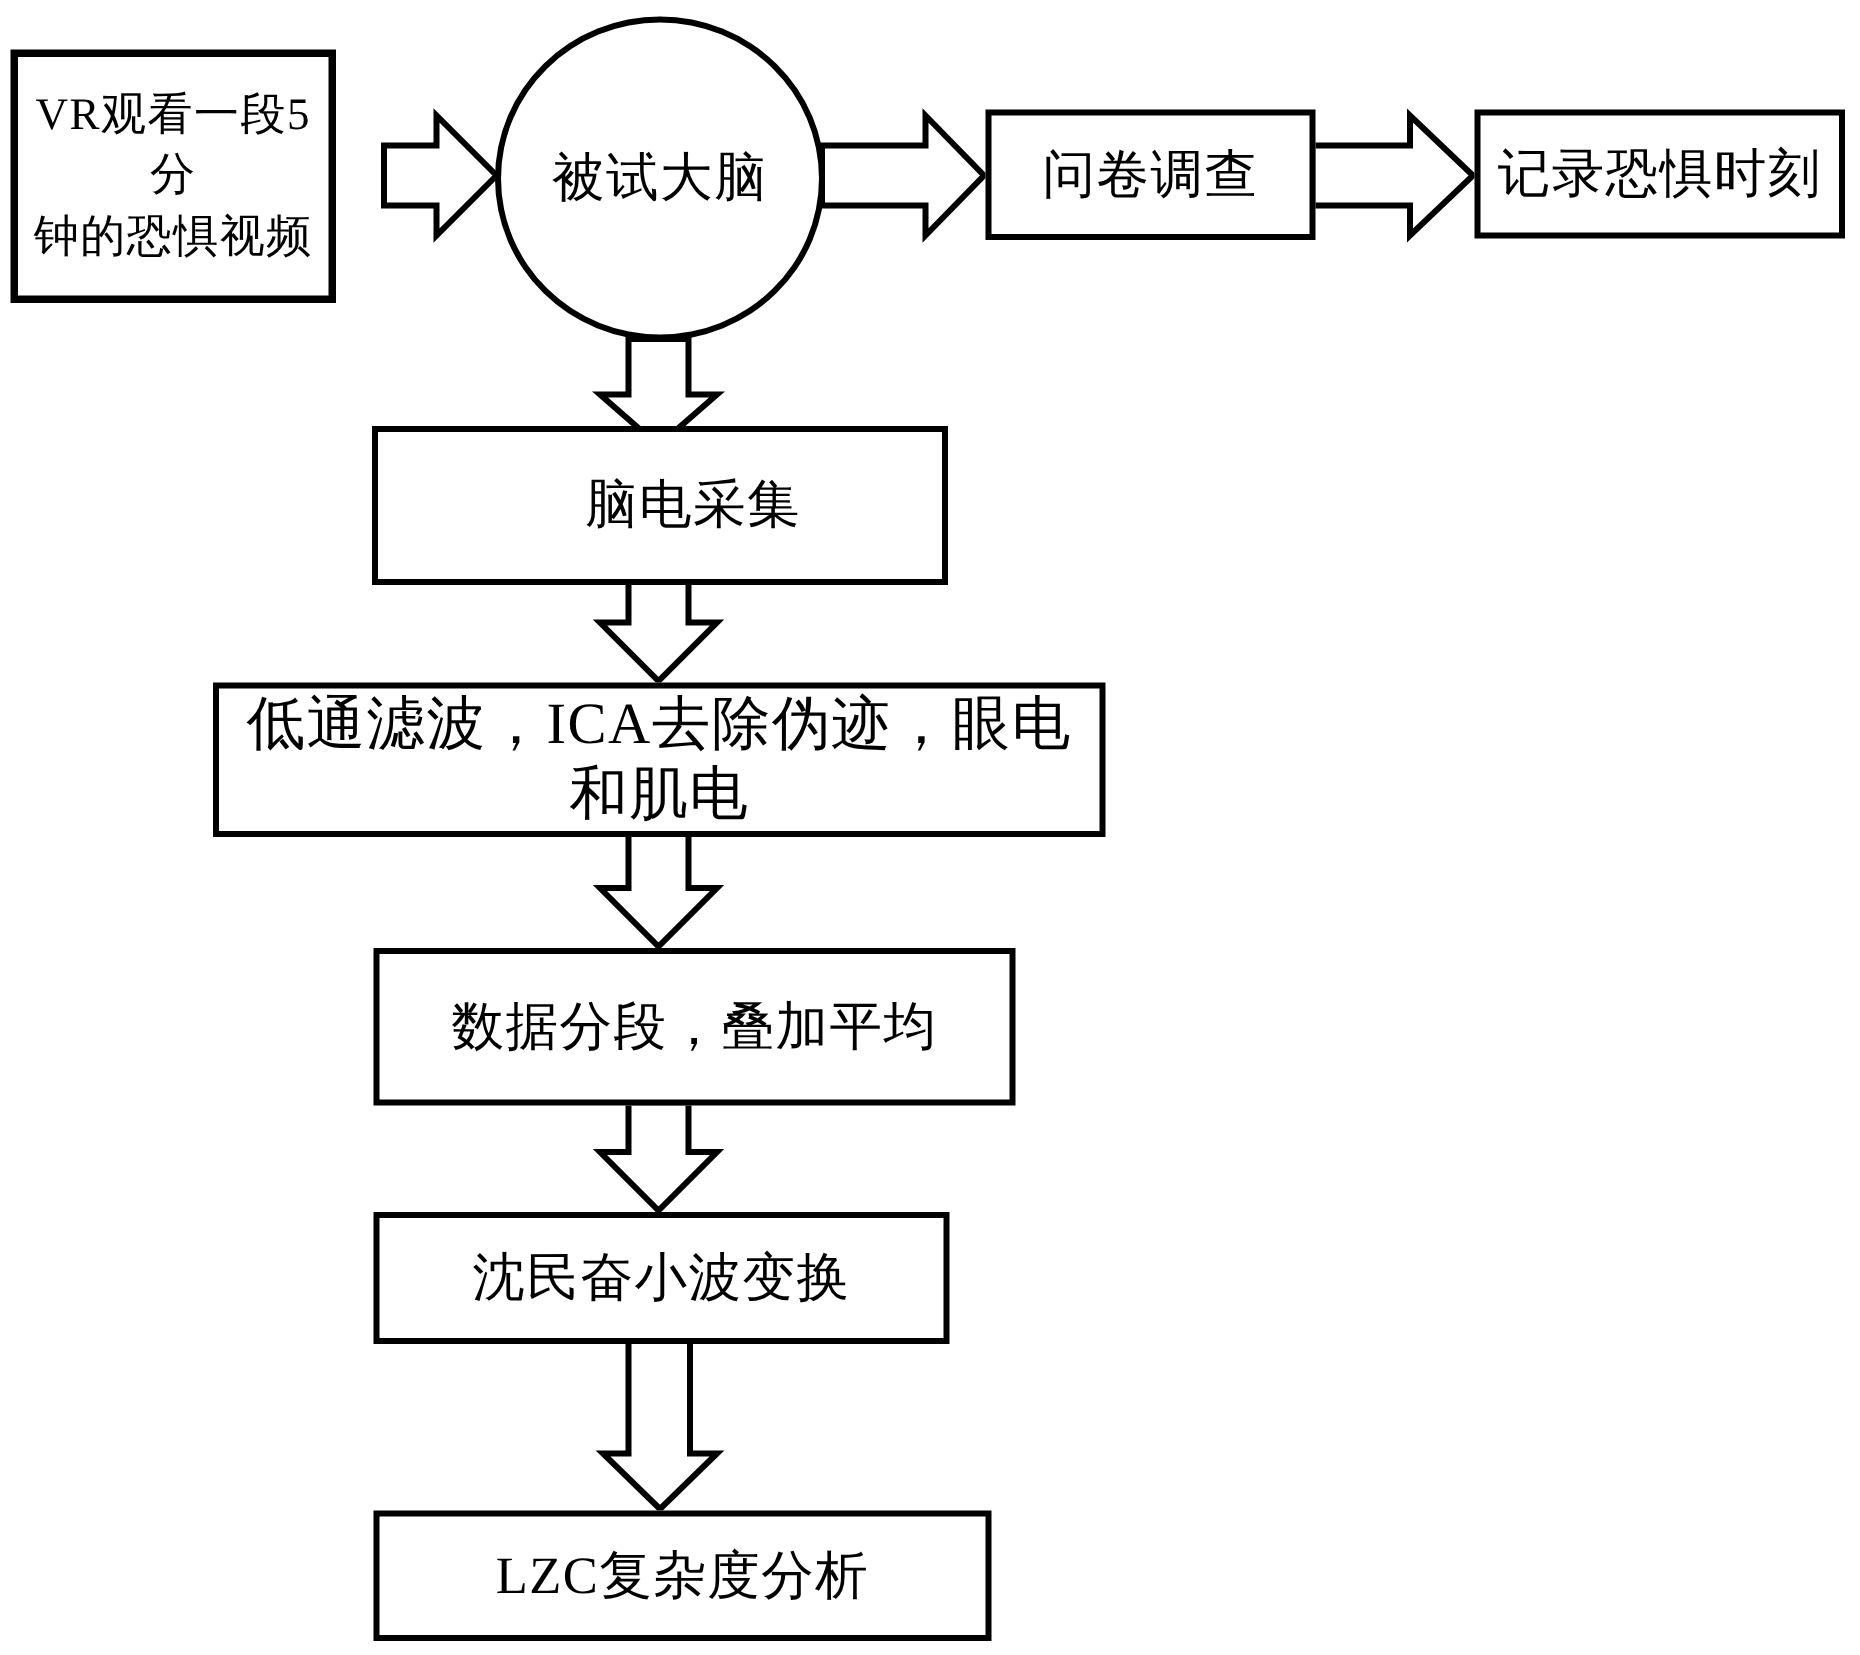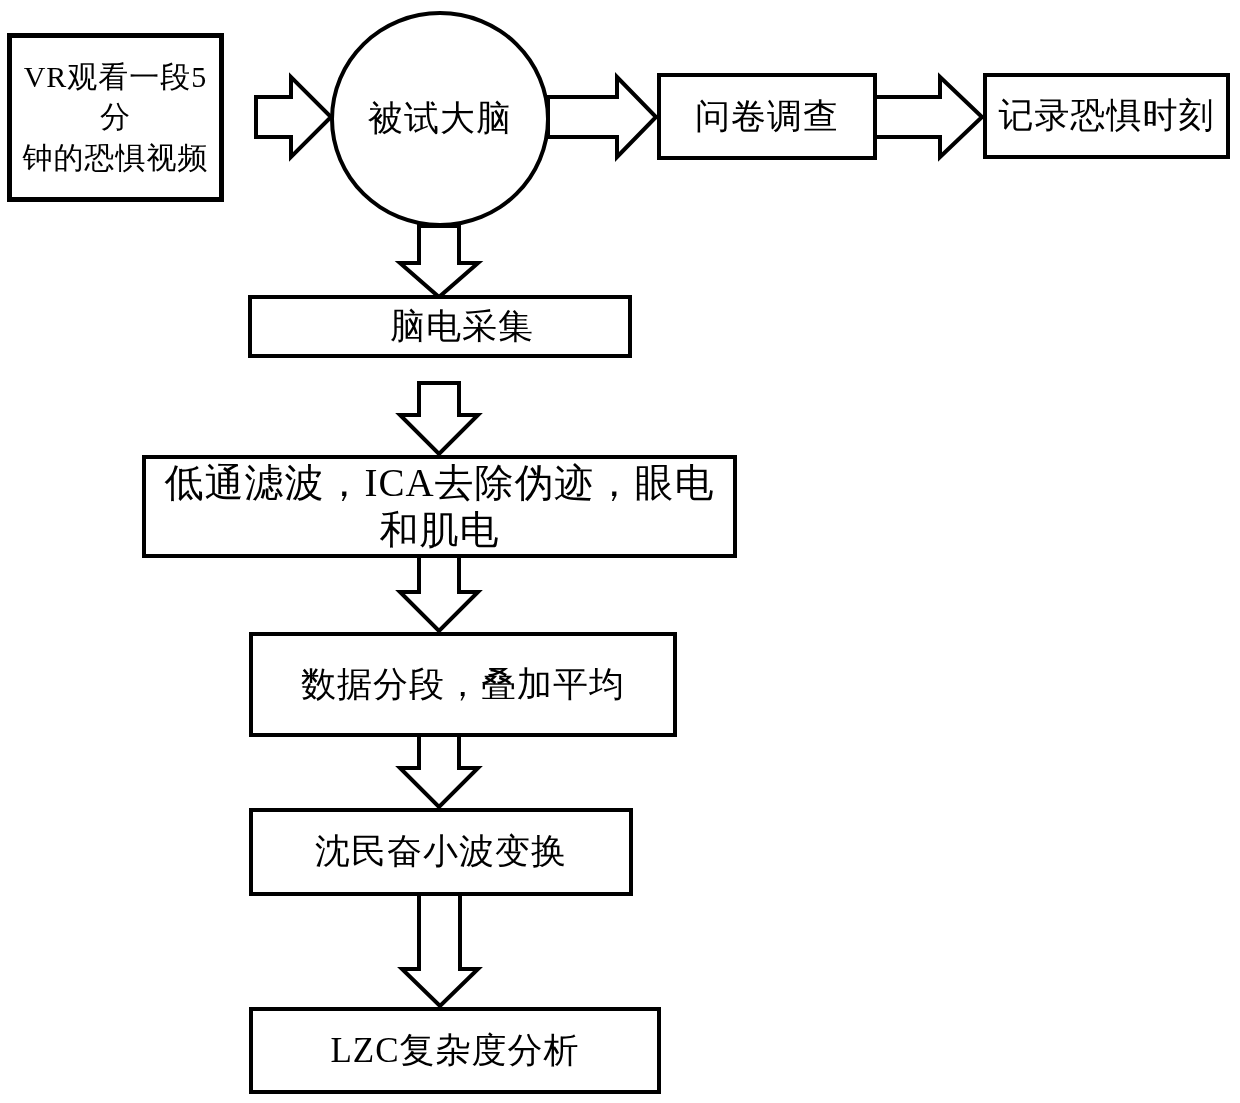--- a/index.html
+++ b/index.html
@@ -49,21 +49,21 @@
   #node-subject-brain {
     left: 330px; top: 11px; width: 220px; height: 216px;
   }
   #node-questionnaire {
     left: 657px; top: 73px; width: 220px; height: 87px;
   }
   #node-record-fear {
     left: 983px; top: 73px; width: 247px; height: 86px;
   }
   #node-eeg-acquisition {
-    left: 248px; top: 295px; width: 384px; height: 63px; padding-left: 44px;
+    left: 248px; top: 284px; width: 384px; height: 106px; padding-left: 44px;
   }
   #node-preprocessing {
     left: 142px; top: 455px; width: 595px; height: 103px;
     font-size: 39px;
   }
   #node-segmentation {
     left: 249px; top: 632px; width: 428px; height: 105px;
   }
   #node-wavelet {
     left: 249px; top: 808px; width: 384px; height: 88px;

